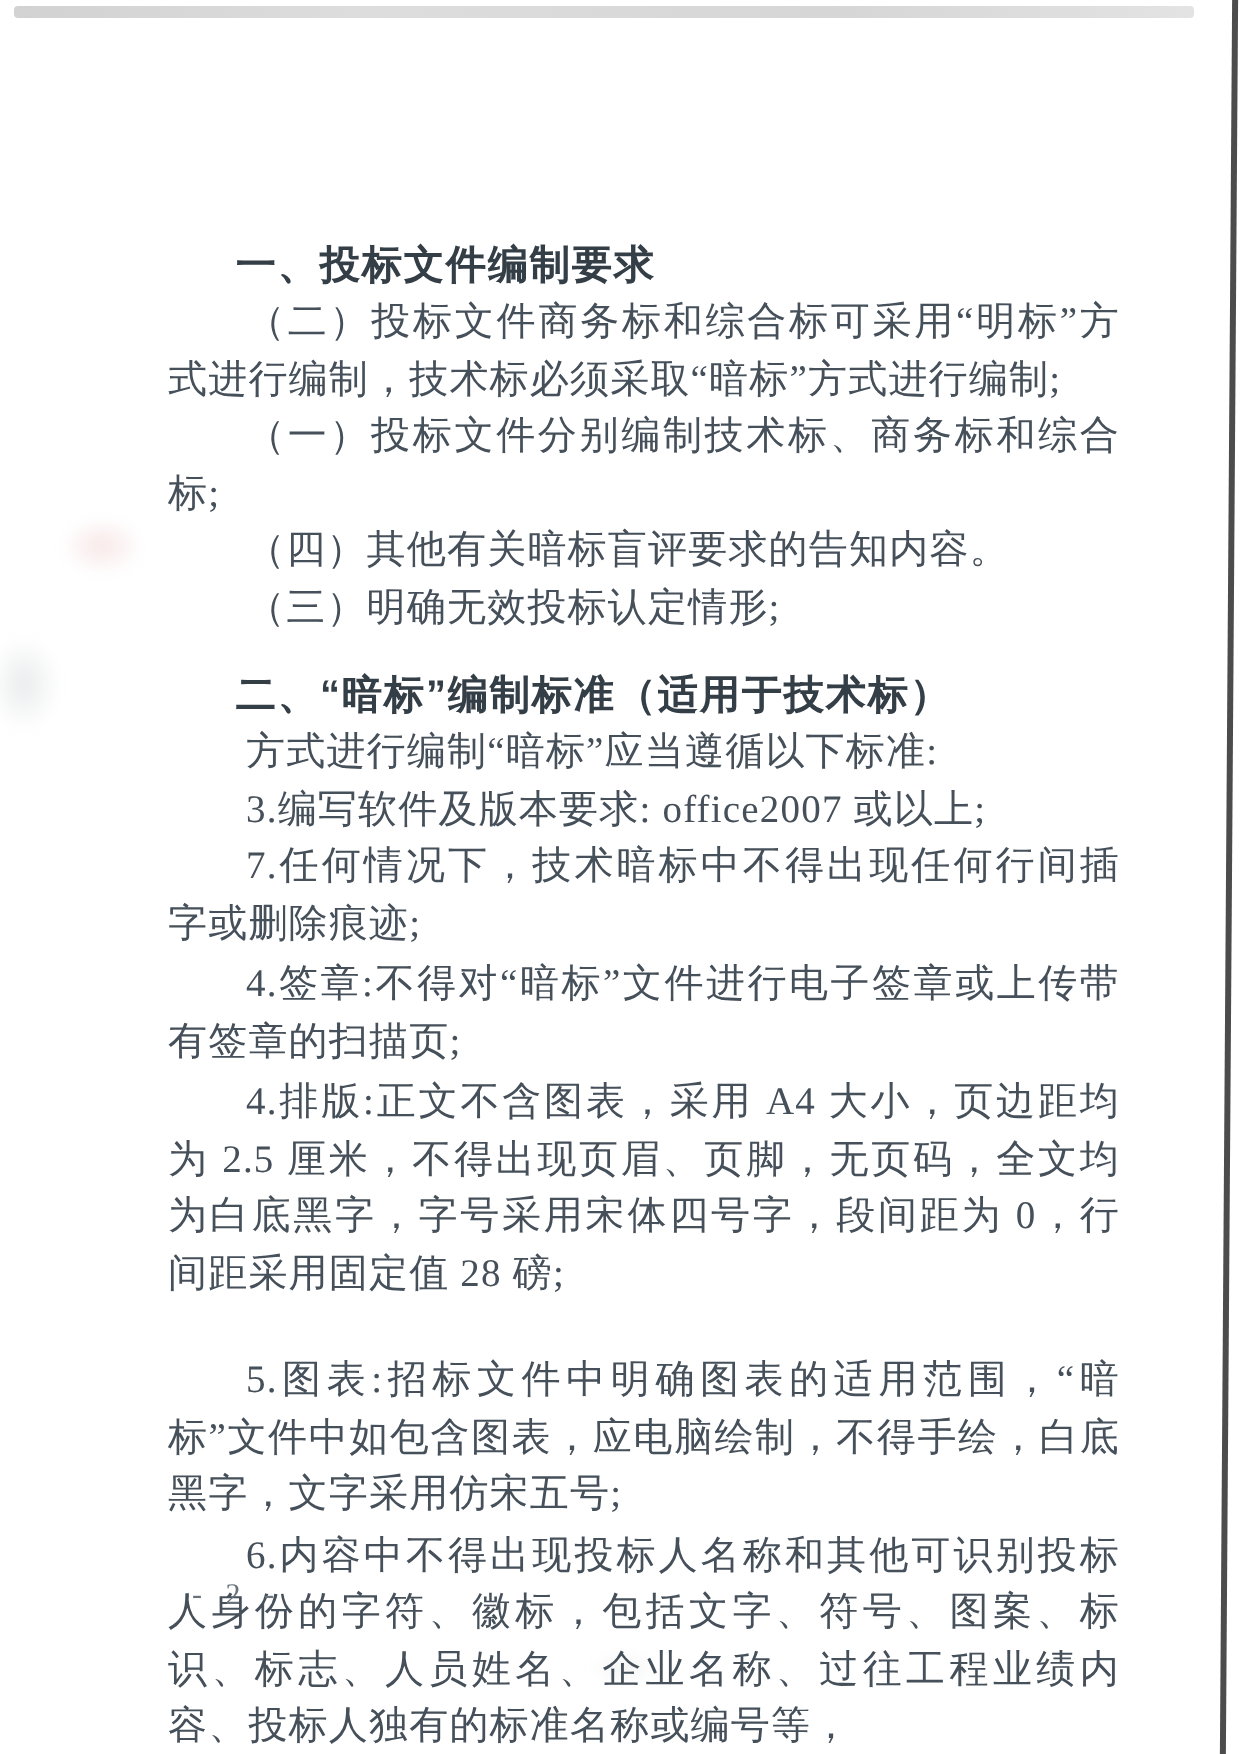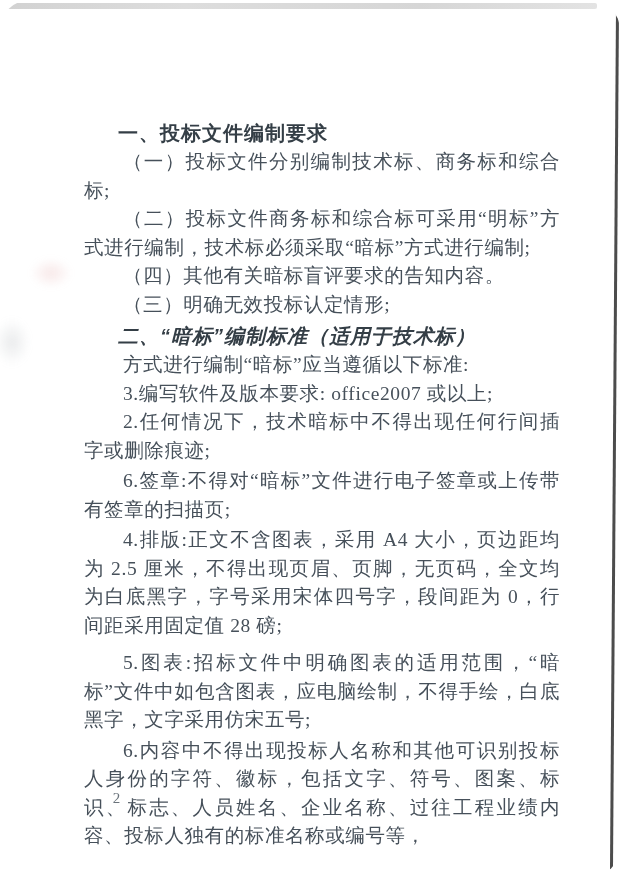--- a/index.html
+++ b/index.html
@@ -7,21 +7,20 @@
     padding: 0;
     background: #ffffff;
   }
   .viewport {
     position: relative;
     width: 620px;
     height: 877px;
     background: #ffffff;
     overflow: hidden;
     font-family: "Liberation Serif", "DejaVu Serif", serif;
-    border-radius: 30px;
   }
   
   .top-strip {
     position: absolute;
     left: 7px;
     top: 3px;
     width: 590px;
     height: 6px;
     background: linear-gradient(to right, #d2d2d2, #dddddd 30%, #d6d6d6 70%, #e3e3e3);
     border-radius: 2px;
@@ -46,34 +45,33 @@
     font-family: "Liberation Sans", "DejaVu Sans", sans-serif;
     font-weight: bold;
     font-size: 20px;
     line-height: 30px;
     color: #343e46;
     text-indent: 34px;
     margin: 0;
     letter-spacing: 1px;
   }
   .heading.second {
-    margin-top: 2px;
-    font-style: italic;
+    margin-top: 14px;
   }
   .para {
     font-size: 19.5px;
     line-height: 28.5px;
     margin: 0;
     text-indent: 2em;
     text-align: justify;
     letter-spacing: 0.6px;
     color: #46505a;
   }
   .para.sp2 { margin-top: 2px; }
-  .para.sp8 { margin-top: 9px; }
+  .para.sp8 { margin-top: 25px; }
   .page-number {
     position: absolute;
     left: 96px;
     top: 790px;
     font-size: 15px;
     letter-spacing: 4px;
     color: #6a737b;
     font-family: "Liberation Serif", "DejaVu Serif", serif;
   }
   
@@ -104,31 +102,31 @@
   <div class="right-edge"></div>
 
   <div class="smudge pink"></div>
   <div class="smudge gray1"></div>
   <div class="smudge gray2"></div>
 
   <div class="content">
 
     <h2 class="heading">一、投标文件编制要求</h2>
 
+    <p class="para">（二）投标文件商务标和综合标可采用“明标”方式进行编制，技术标必须采取“暗标”方式进行编制;</p>
     <p class="para">（一）投标文件分别编制技术标、商务标和综合标;</p>
-    <p class="para">（二）投标文件商务标和综合标可采用“明标”方式进行编制，技术标必须采取“暗标”方式进行编制;</p>
     <p class="para">（四）其他有关暗标盲评要求的告知内容。</p>
     <p class="para">（三）明确无效投标认定情形;</p>
 
     <h2 class="heading second">二、“暗标”编制标准（适用于技术标）</h2>
 
     <p class="para">方式进行编制“暗标”应当遵循以下标准:</p>
     <p class="para">3.编写软件及版本要求: office2007 或以上;</p>
-    <p class="para">2.任何情况下，技术暗标中不得出现任何行间插字或删除痕迹;</p>
-    <p class="para sp2">6.签章:不得对“暗标”文件进行电子签章或上传带有签章的扫描页;</p>
+    <p class="para">7.任何情况下，技术暗标中不得出现任何行间插字或删除痕迹;</p>
+    <p class="para sp2">4.签章:不得对“暗标”文件进行电子签章或上传带有签章的扫描页;</p>
     <p class="para sp2">4.排版:正文不含图表，采用 A4 大小，页边距均为 2.5 厘米，不得出现页眉、页脚，无页码，全文均为白底黑字，字号采用宋体四号字，段间距为 0，行间距采用固定值 28 磅;</p>
     <p class="para sp8">5.图表:招标文件中明确图表的适用范围，“暗标”文件中如包含图表，应电脑绘制，不得手绘，白底黑字，文字采用仿宋五号;</p>
     <p class="para sp2">6.内容中不得出现投标人名称和其他可识别投标人身份的字符、徽标，包括文字、符号、图案、标识、标志、人员姓名、企业名称、过往工程业绩内容、投标人独有的标准名称或编号等，</p>
 
   </div>
 
   <div class="page-number">- 2 -</div>
 
 </div>
 

